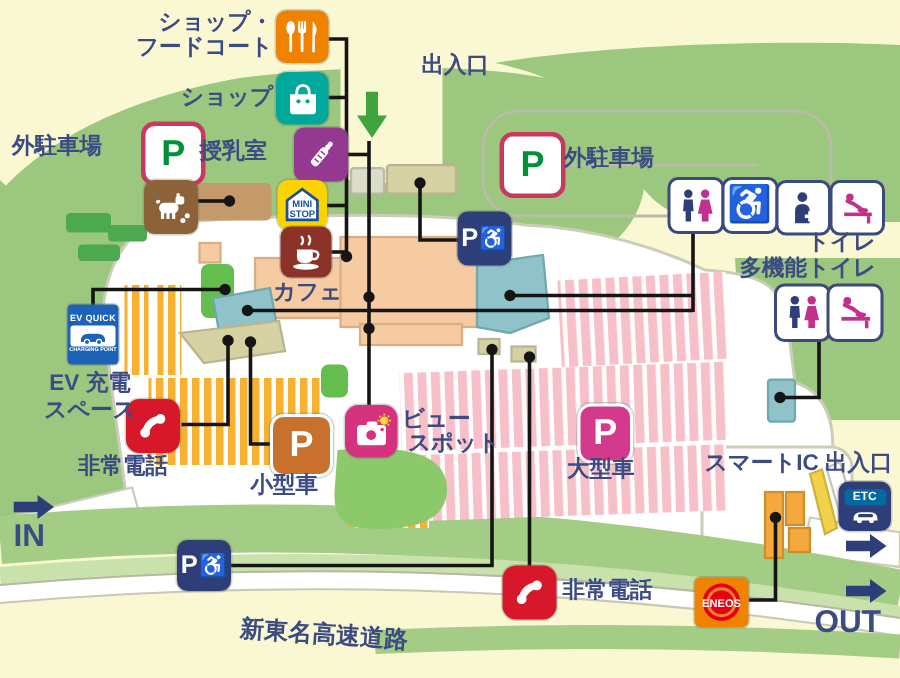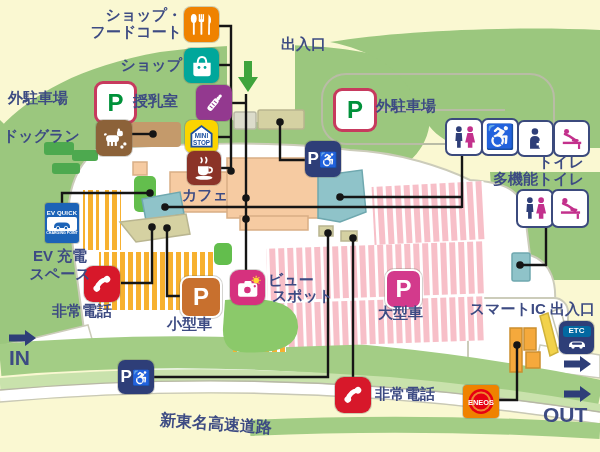--- a/index.html
+++ b/index.html
@@ -382,21 +382,20 @@
     <svg width="30" height="16" viewBox="0 0 28 16">
         <polygon points="0,4.5 16,4.5 16,0 27,8 16,16 16,11.5 0,11.5" fill="#2E3E78"></polygon>
       </svg>
   </div>
 
   <div class="lbl r" style="left:60px;top:7px;width:122px;">ショップ・</div>
   <div class="lbl r" style="left:60px;top:24px;width:122px;">フードコート</div>
   <div class="lbl r" style="left:108px;top:57px;width:74px;">ショップ</div>
   <div class="lbl" style="left:8px;top:90px;">外駐車場</div>
   <div class="lbl" style="left:133px;top:93px;">授乳室</div>
-  <div class="lbl" style="left:3px;top:128px;">ドッグラン</div>
   <div class="lbl" style="left:257px;top:36px;margin-left:24px;">出入口</div>
   <div class="lbl" style="left:182px;top:187px;">カフェ</div>
   <div class="lbl" style="left:376px;top:98px;">外駐車場</div>
   <div class="lbl r" style="left:504px;top:154px;width:80px;">トイレ</div>
   <div class="lbl r" style="left:446px;top:171px;width:138px;">多機能トイレ</div>
   <div class="lbl c" style="left:16px;top:248px;width:88px;">EV 充電</div>
   <div class="lbl c" style="left:10px;top:266px;width:100px;">スペース</div>
   <div class="lbl" style="left:52px;top:303px;">非常電話</div>
   <div class="lbl" style="left:9px;top:303px;font-size:21px;margin-top:44px;">IN</div>
   <div class="lbl" style="left:167px;top:316px;">小型車</div>

